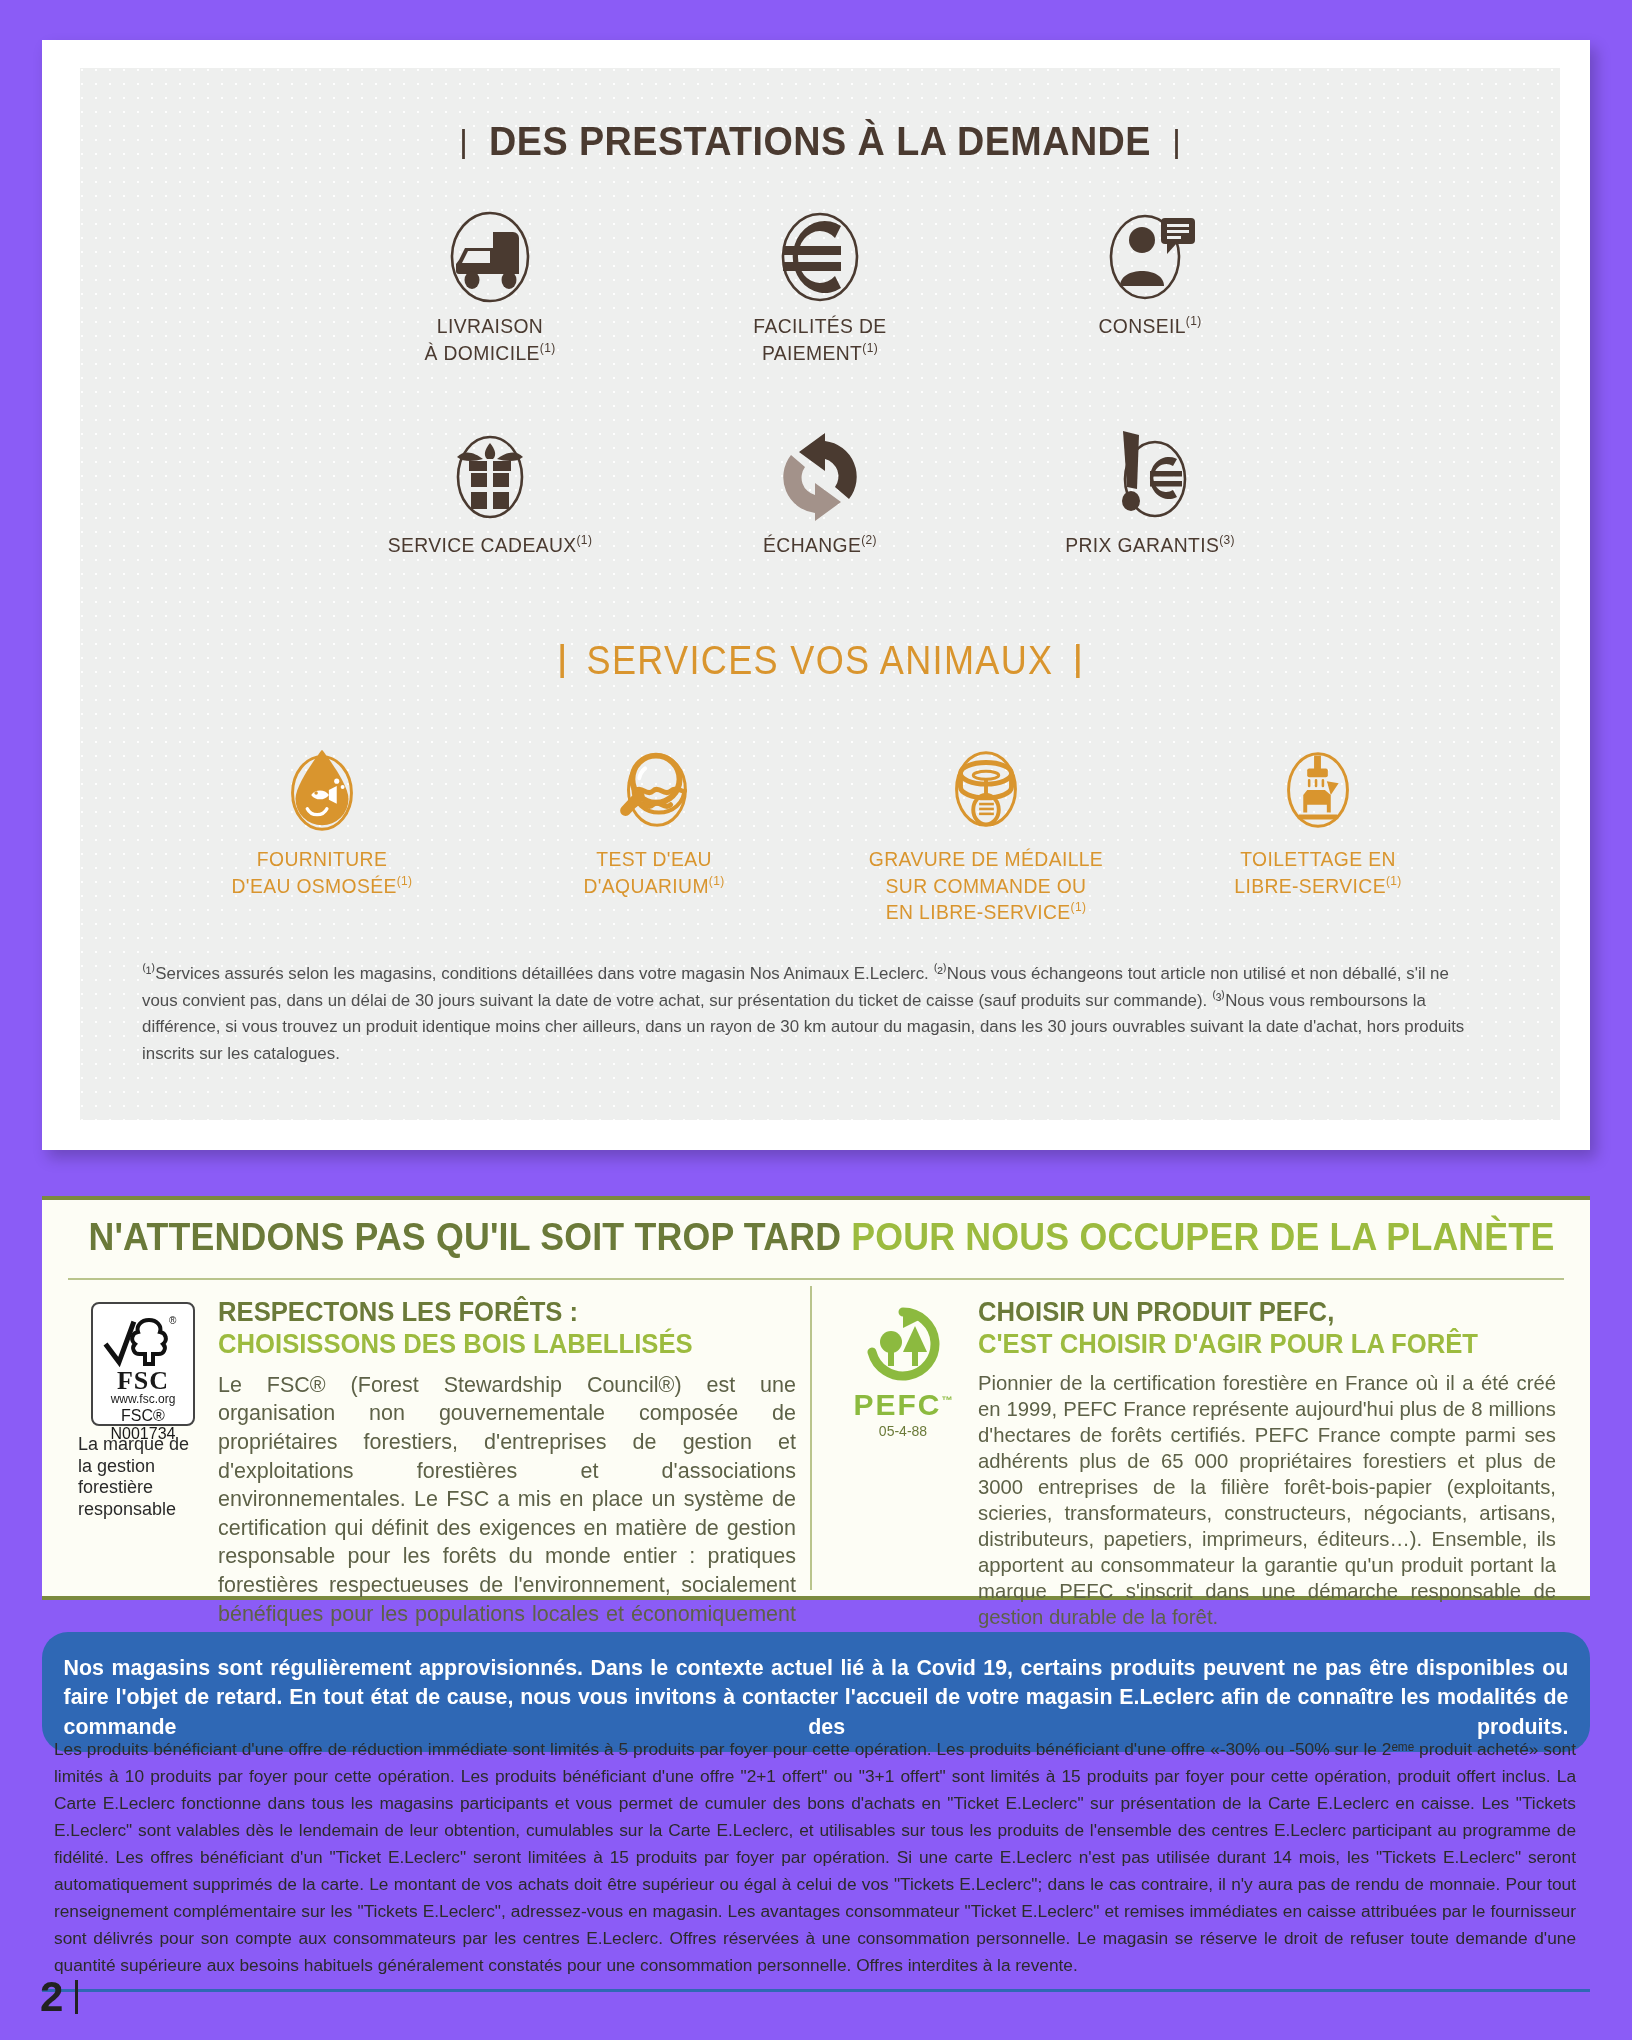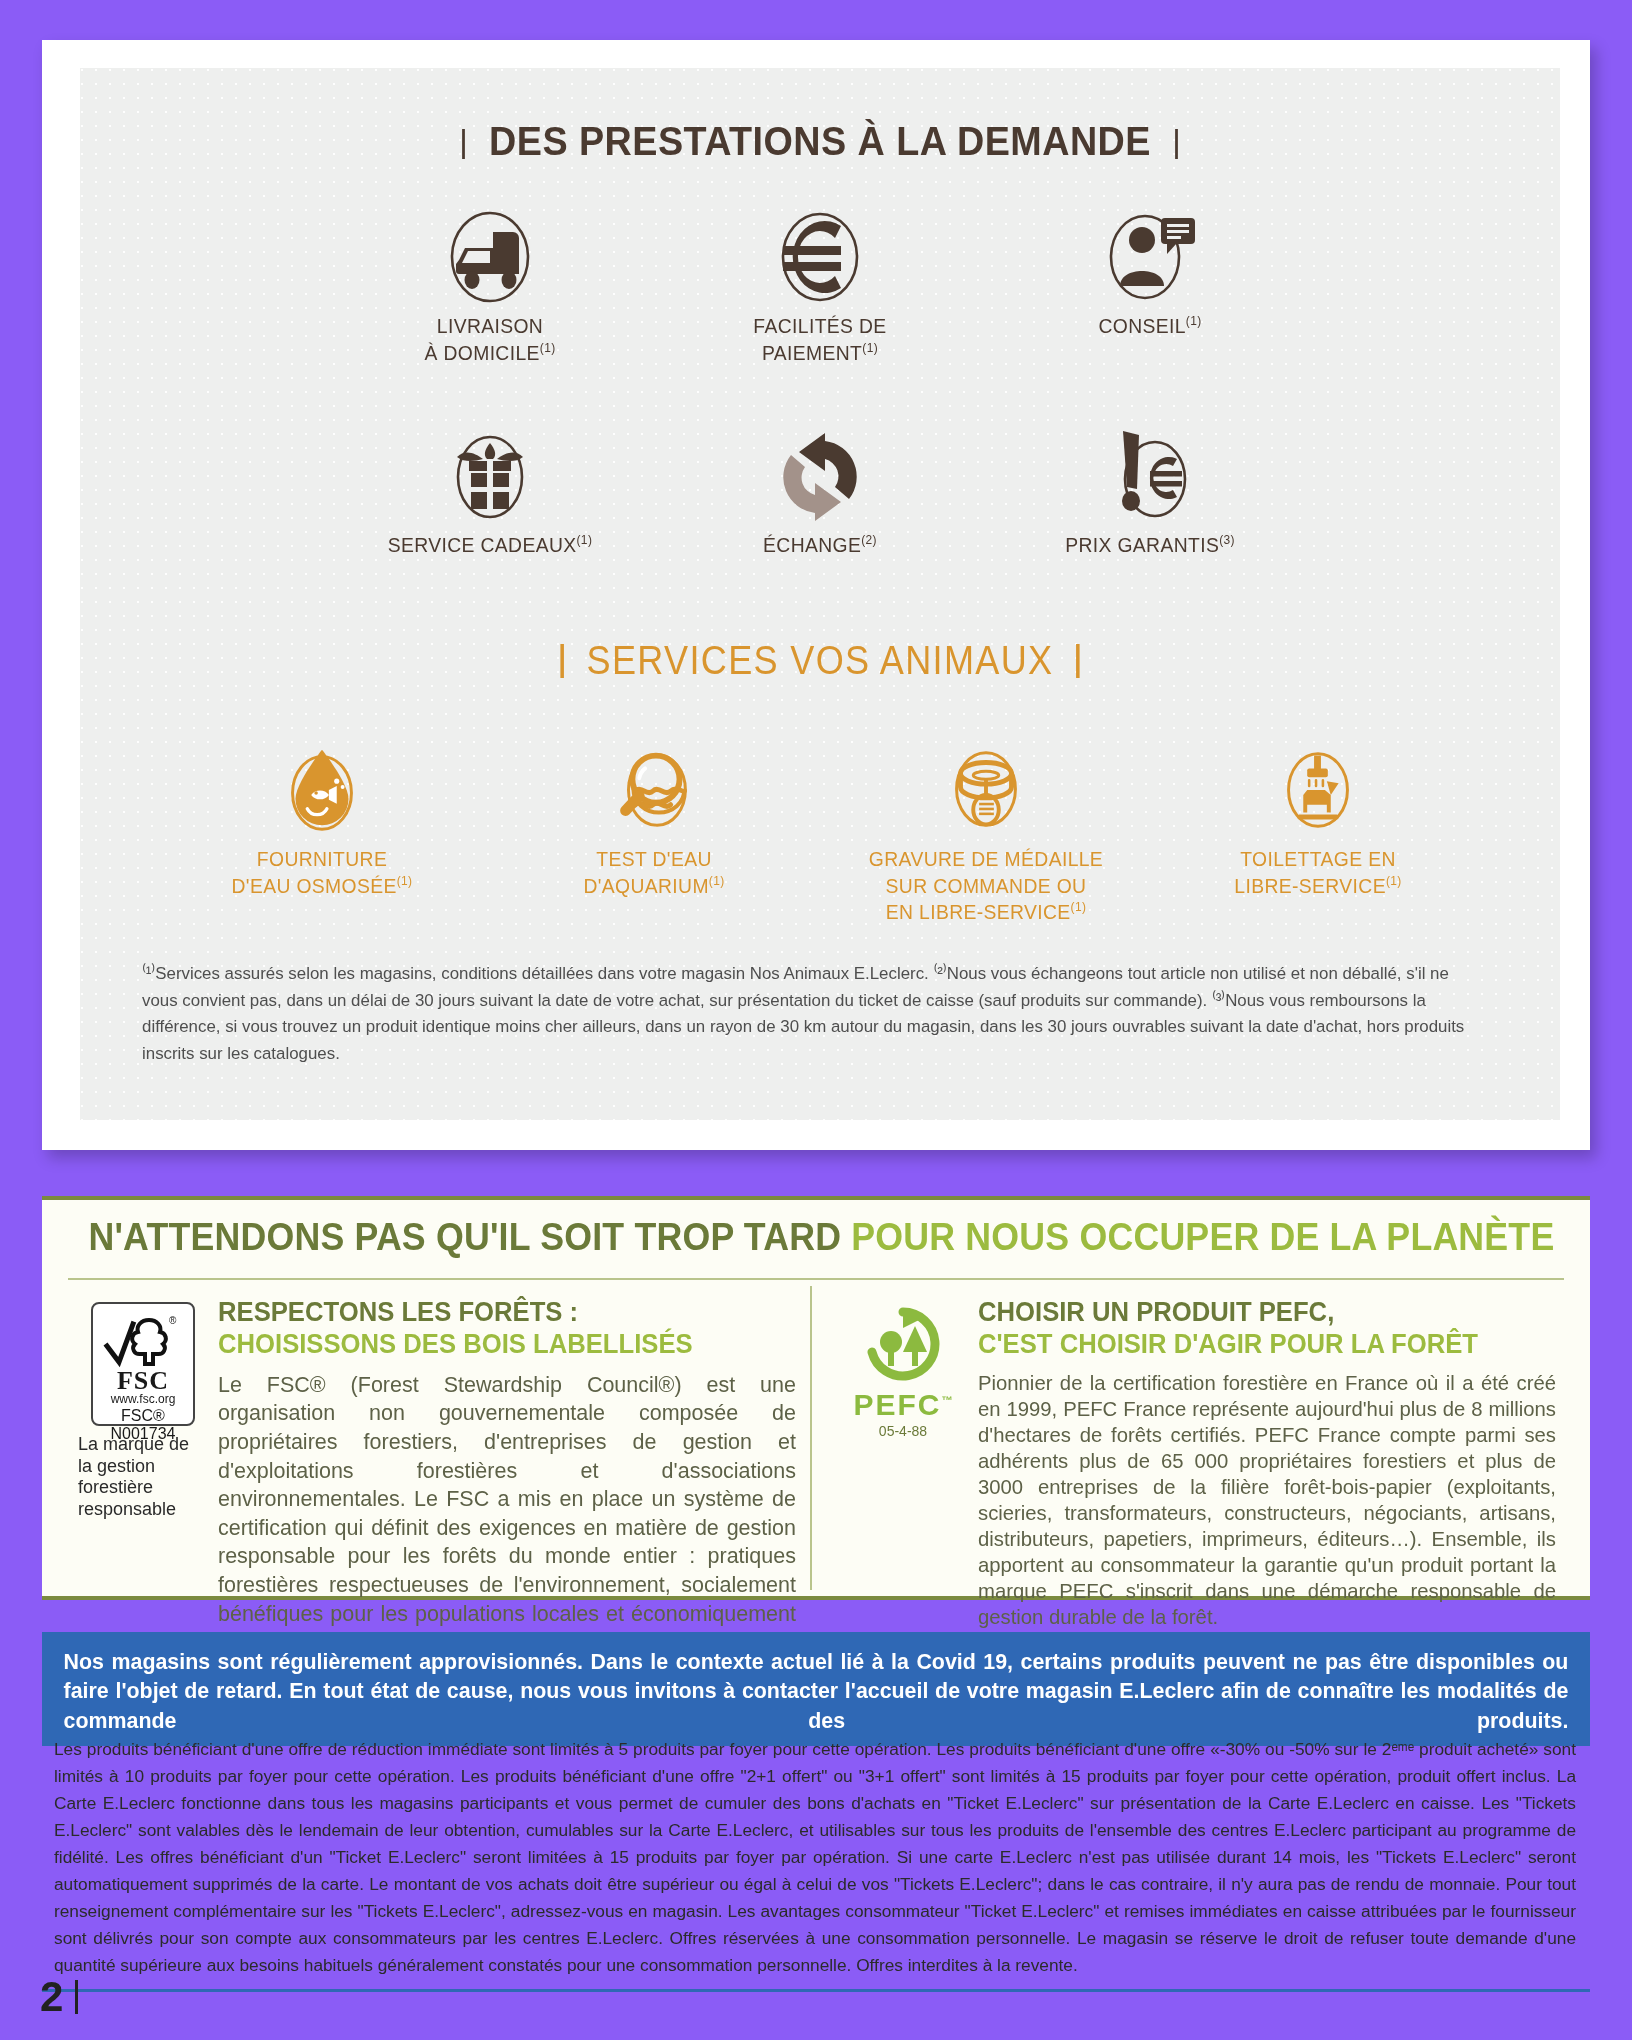--- a/index.html
+++ b/index.html
@@ -260,21 +260,22 @@
 
   
   .blue-banner {
     position: absolute;
     left: 42px;
     top: 1632px;
     width: 1548px;
     background: #2f68b5;
     color: #ffffff;
     box-sizing: border-box;
-    padding: 15px 14px 11px;
+    padding: 21px 14px 11px;
+    border-radius: 26px;
   }
   .blue-banner p {
     margin: 0;
     font-family: "Liberation Sans Narrow", "Liberation Sans", sans-serif;
     font-weight: bold;
     font-size: 21.6px;
     line-height: 1.36;
     text-align: justify;
     text-align-last: justify;
     transform: scaleX(0.99);

